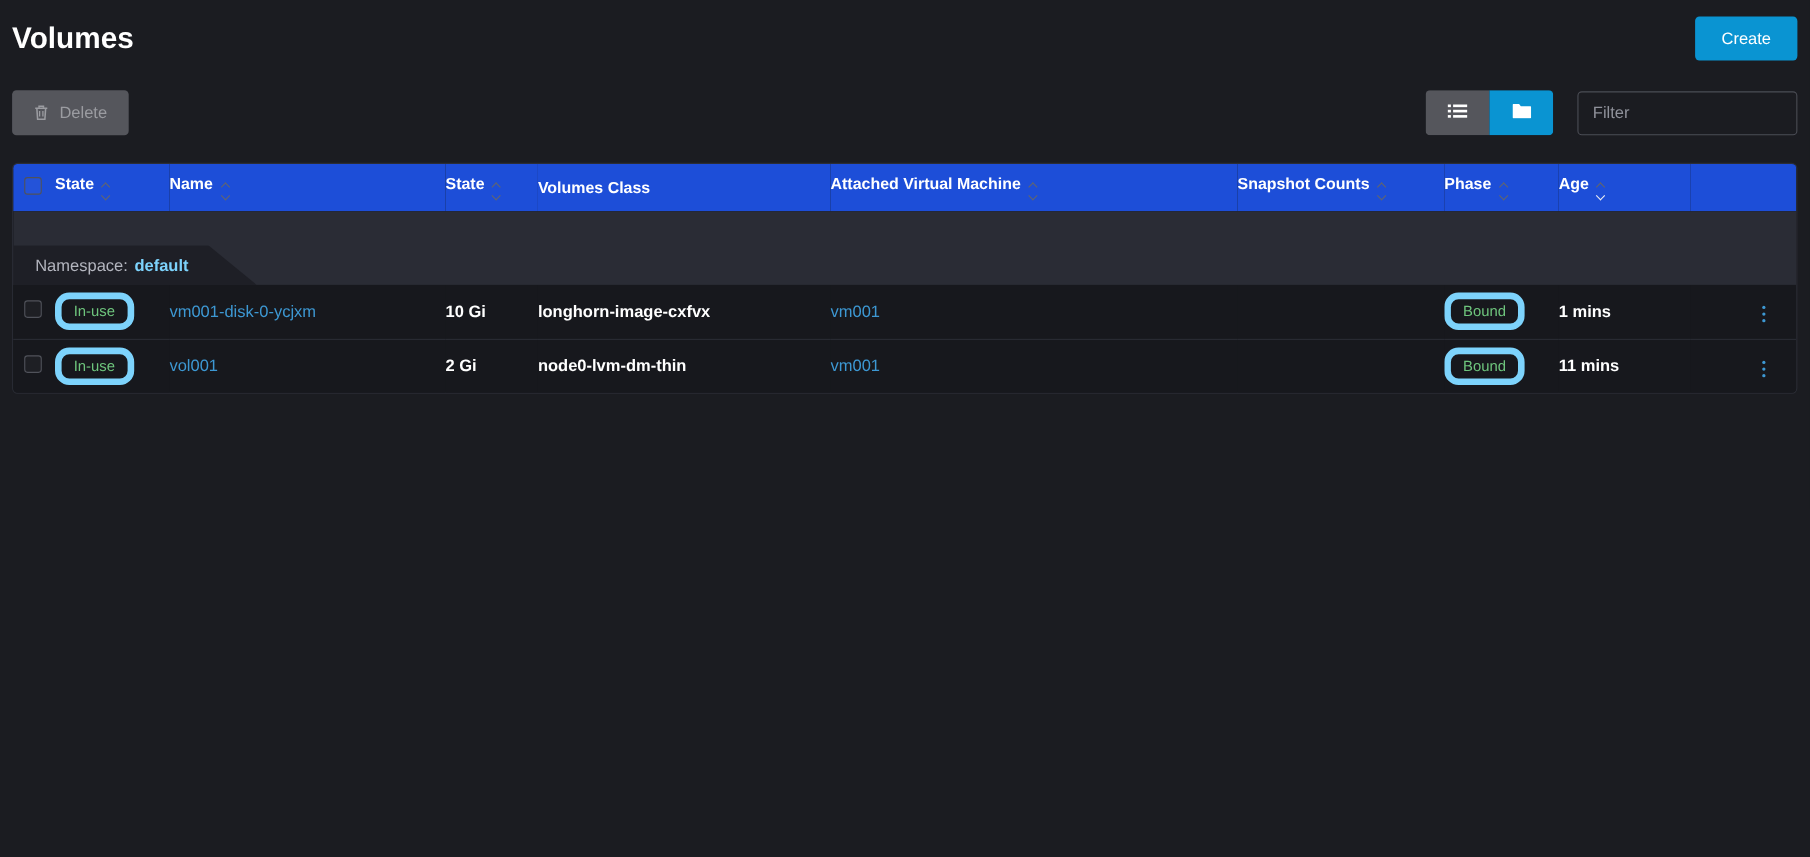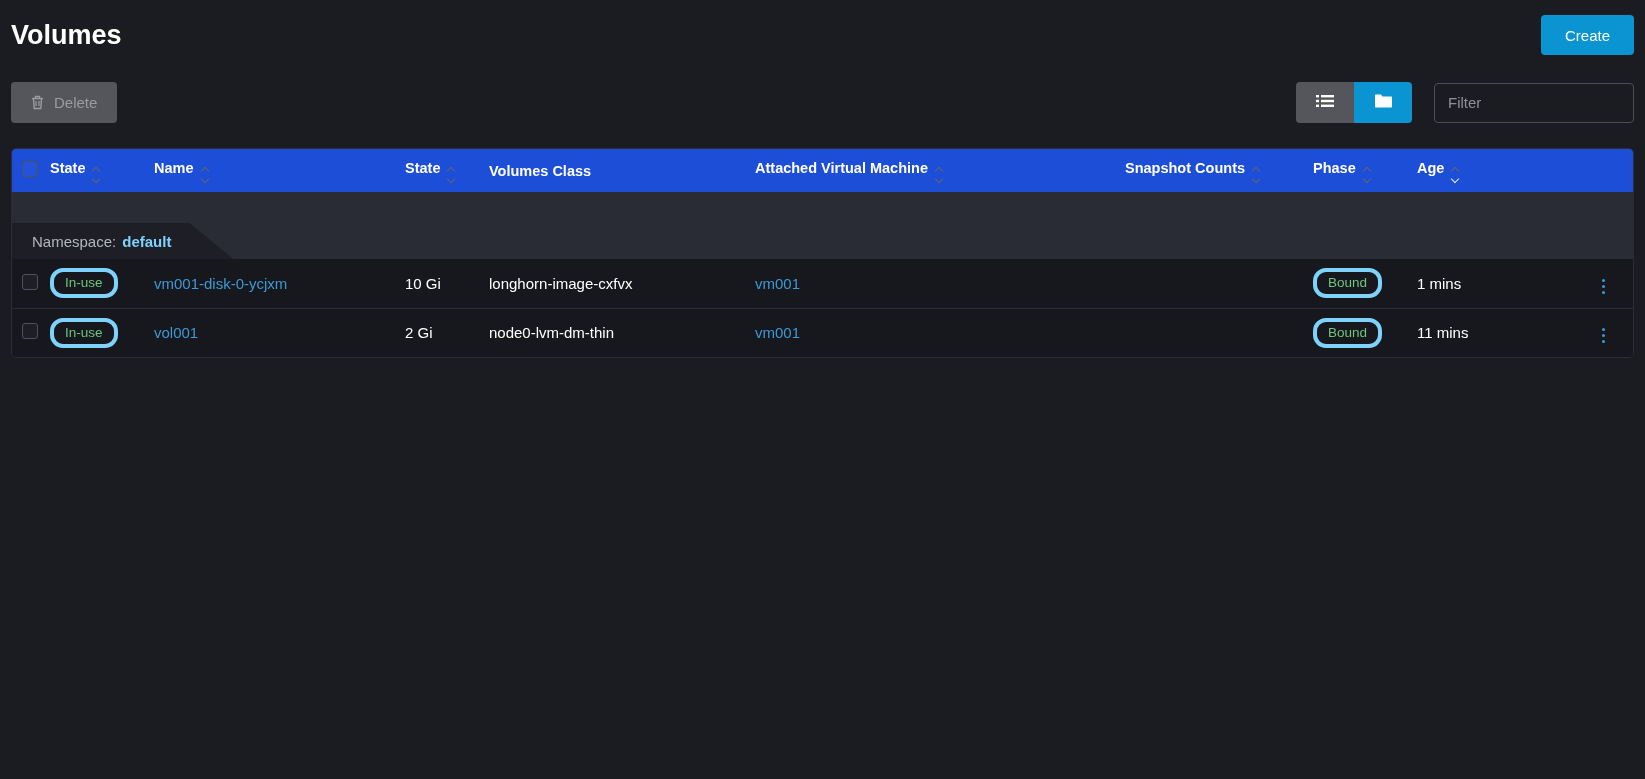--- a/index.html
+++ b/index.html
@@ -67,25 +67,25 @@
   .group-tab {
     position:absolute; left:0; bottom:0; height:36px; background:#1e1f26;
     display:flex; align-items:center; padding:0 62px 0 20px; font-size:15px;
     color:#b4b6bf; clip-path:polygon(0 0, calc(100% - 44px) 0, 100% 100%, 0 100%);
   }
   .group-tab b { color:#7dd3fc; margin-left:6px; font-weight:bold; }
 
   
   .cb { width:16px; height:16px; border:1px solid #50525a; border-radius:3px; background:rgba(255,255,255,0.03); display:inline-block; cursor:pointer; }
   .badge {
-    display:inline-block; color:#6ec57d; border:4px solid #7dd3fc; border-radius:13px;
+    display:inline-block; color:#6ec57d; border:6px solid #7dd3fc; border-radius:13px;
     padding:3px 11px; font-size:13.5px; line-height:1.2; background:transparent;
   }
   .link { color:#3d98d3; text-decoration:none; cursor:pointer; font-size:15px; }
-  .cell-strong { color:#ffffff; font-weight:normal; font-size:15px; }
+  .cell-strong { color:#ffffff; font-weight:bold; font-size:15px; }
   td.td-actions { text-align:right; padding-right:24px; }
   .dots { display:inline-flex; flex-direction:column; gap:3px; align-items:center; cursor:pointer; padding:4px; }
   .dots i { width:3px; height:3px; border-radius:50%; background:#3d98d3; }
 </style>
 </head>
 <body>
 
 <div class="page">
 
   <div class="titlebar">

